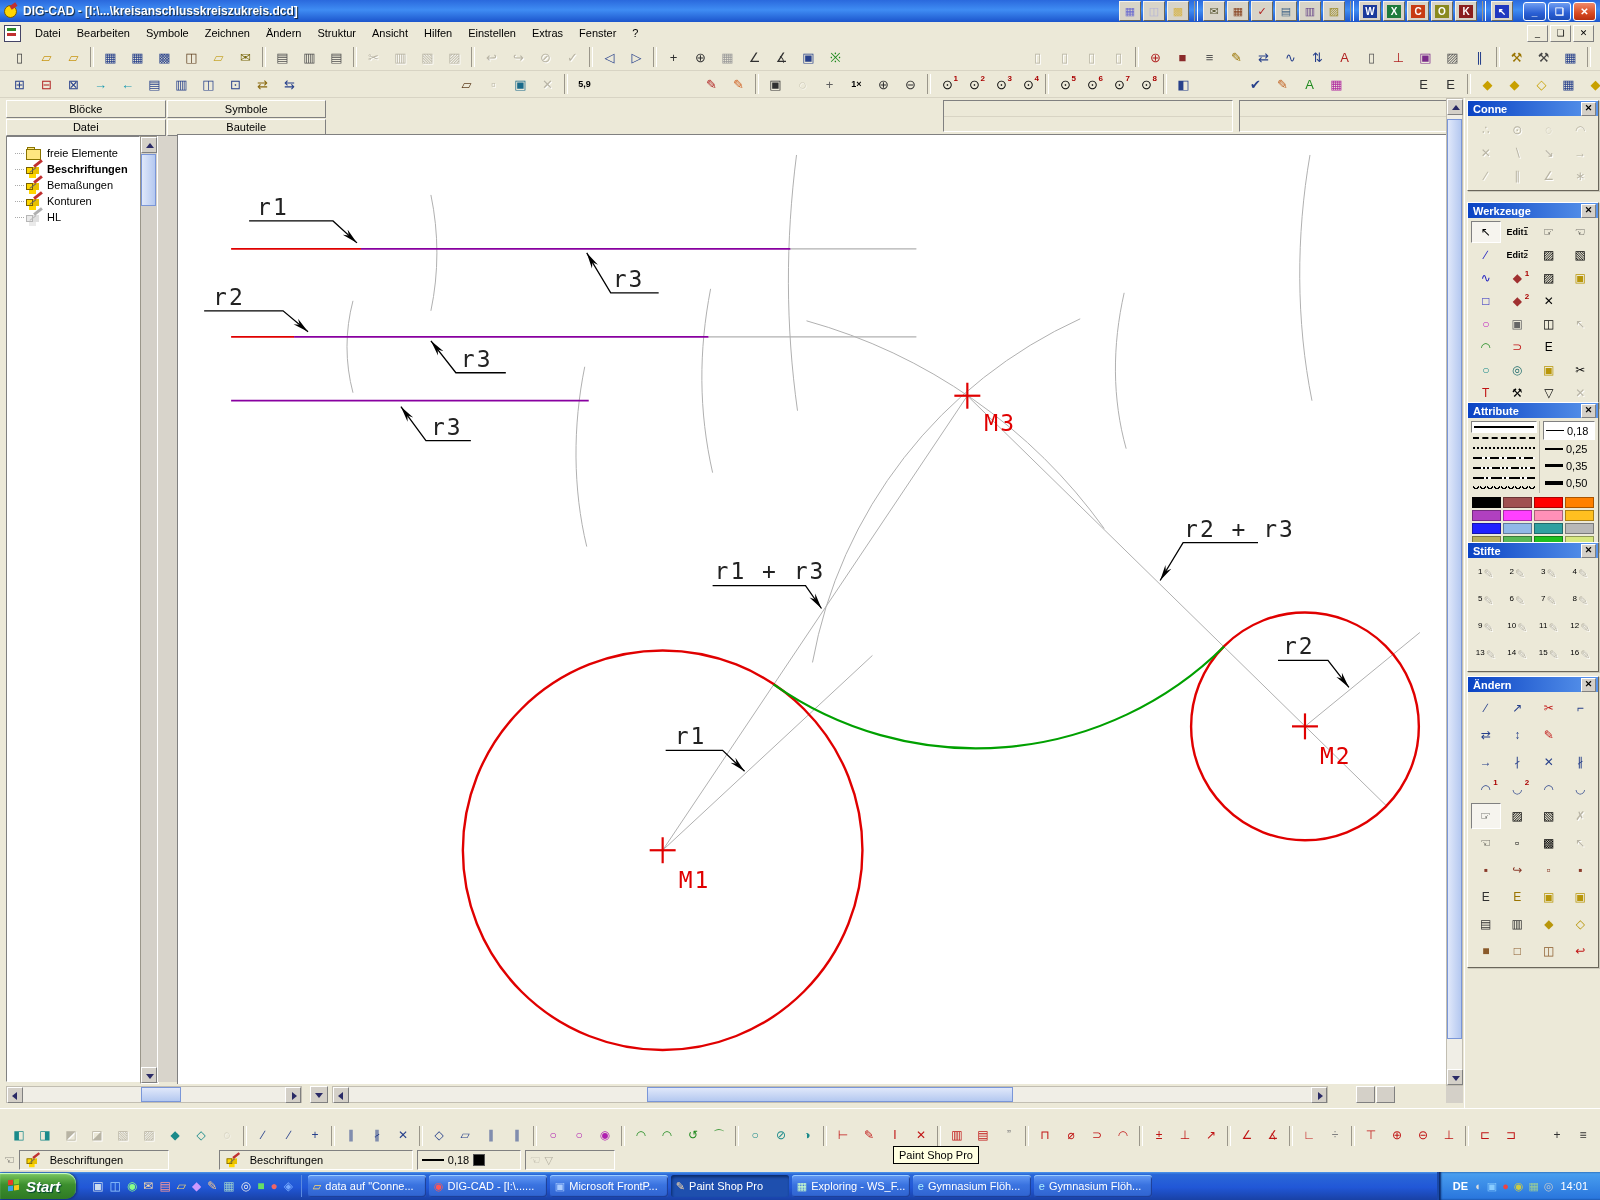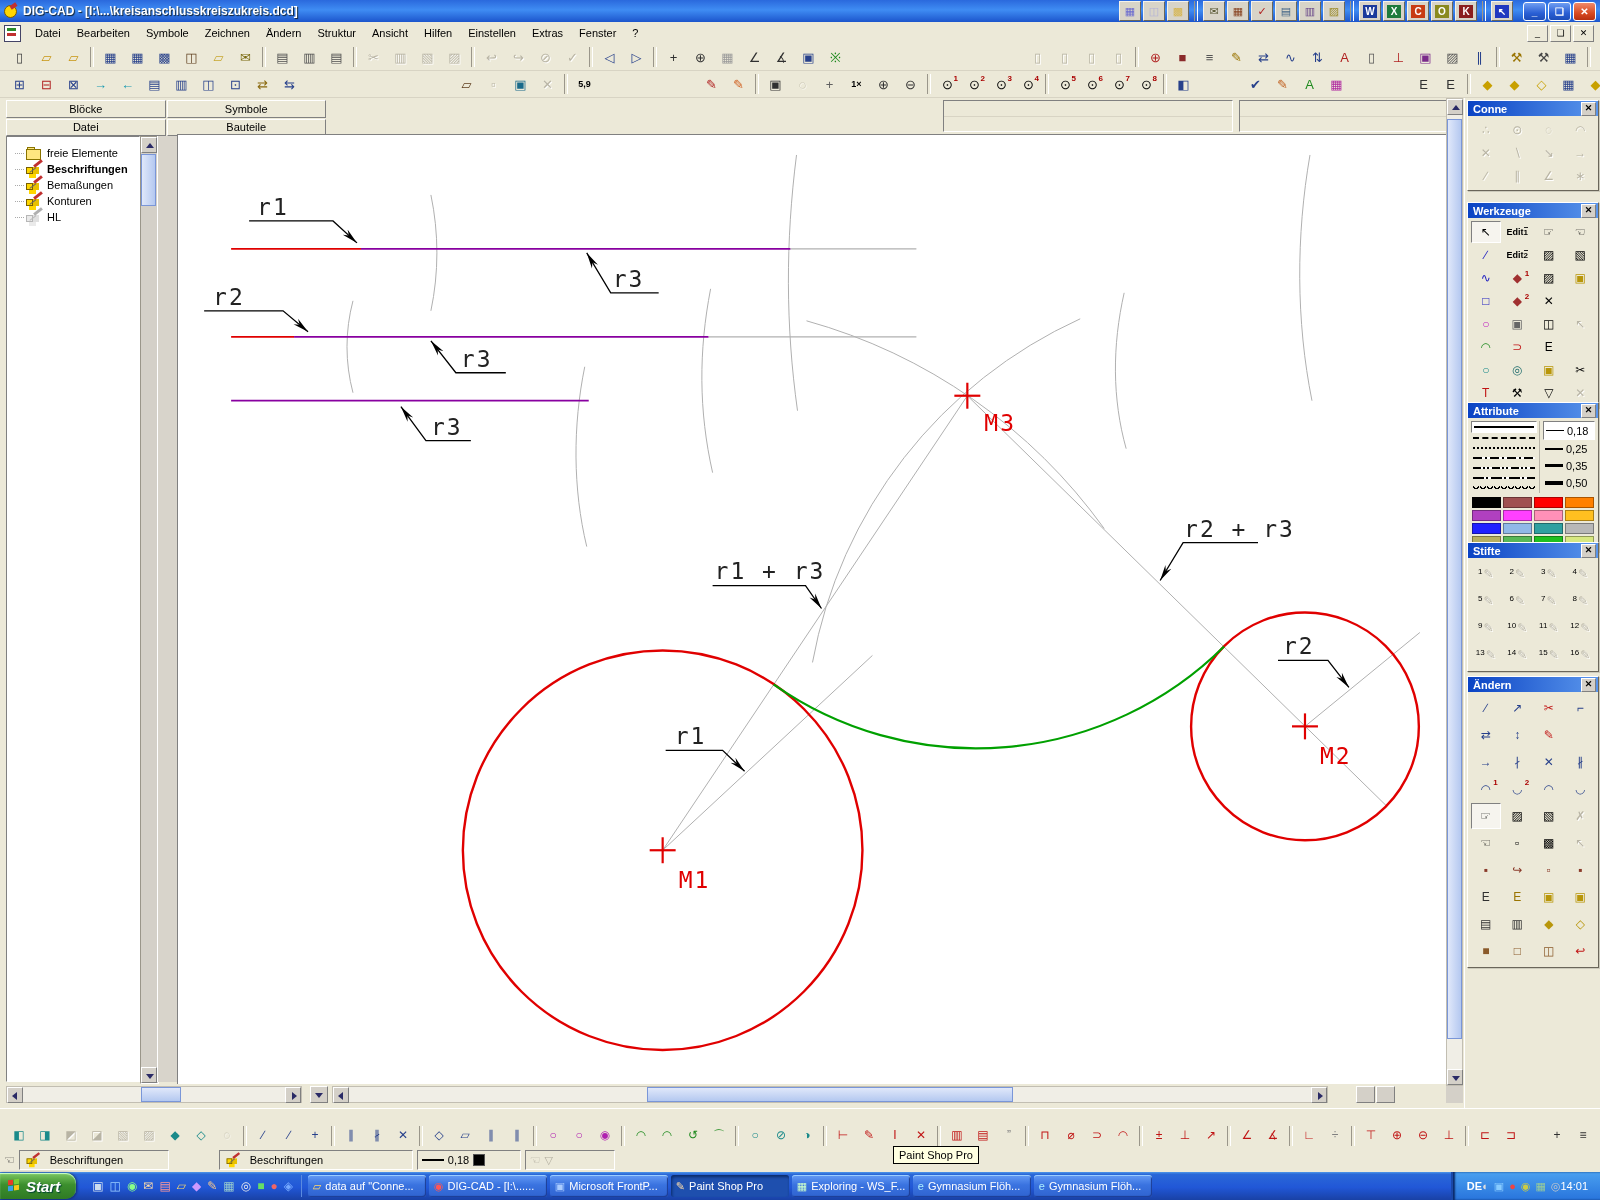--- a/index.html
+++ b/index.html
@@ -135,21 +135,21 @@
     background:linear-gradient(180deg,#7ec963,#3c8f2e 45%,#2f7a24);border-radius:0 10px 10px 0;box-shadow:inset 0 1px 1px #cfc,1px 0 3px #0008;text-shadow:1px 1px 1px #043}
   #startflag{width:13px;height:12px;position:relative;flex:none}
   #startflag::before{content:"";position:absolute;width:5px;height:5px;left:0;top:0;background:#e83c28;box-shadow:6px 0 0 #7ad038,0 6px 0 #38a0e8,6px 6px 0 #f8c818;transform:skewY(-8deg)}
   #qlaunch{display:flex;align-items:center;gap:6px;padding:0 8px;border-right:1px solid #5a8ae0;height:22px}
   .qlicon{font-size:12px;line-height:1}
   #taskbtns{display:flex;gap:3px;margin-left:6px}
   .taskbtn{width:118px;height:22px;border-radius:3px;display:flex;align-items:center;gap:4px;padding:0 5px;box-sizing:border-box;color:#fff;font-size:11px;
     background:linear-gradient(180deg,#639af5,#3a73e0 45%,#2f63d0);box-shadow:inset 0 1px 0 #9cf,inset -1px -1px 1px #1c3c94;overflow:hidden;white-space:nowrap}
   .taskbtn.active{background:#1e4fae;box-shadow:inset 1px 2px 3px #0a2a6a}
   .taskbtn .tbl{overflow:hidden;text-overflow:clip}
-  #tray{margin-left:auto;height:28px;display:flex;align-items:center;padding:0 12px 0 14px;color:#fff;
+  #tray{margin-left:auto;height:28px;display:flex;align-items:center;gap:7px;padding:0 12px 0 14px;color:#fff;
     background:linear-gradient(180deg,#4aa0f0,#2874dc);border-left:2px solid #1a48a8;box-shadow:inset 2px 0 2px #0a2a6a}
   .trayicon{font-size:11px;line-height:1}
   #traylang{font-weight:bold}
 </style>
 </head>
 <body>
 
 <div id="titlebar" class="abs">
   <span id="appicon"></span>
   <span id="wintitle">DIG-CAD - [I:\...\kreisanschlusskreiszukreis.dcd]</span>

